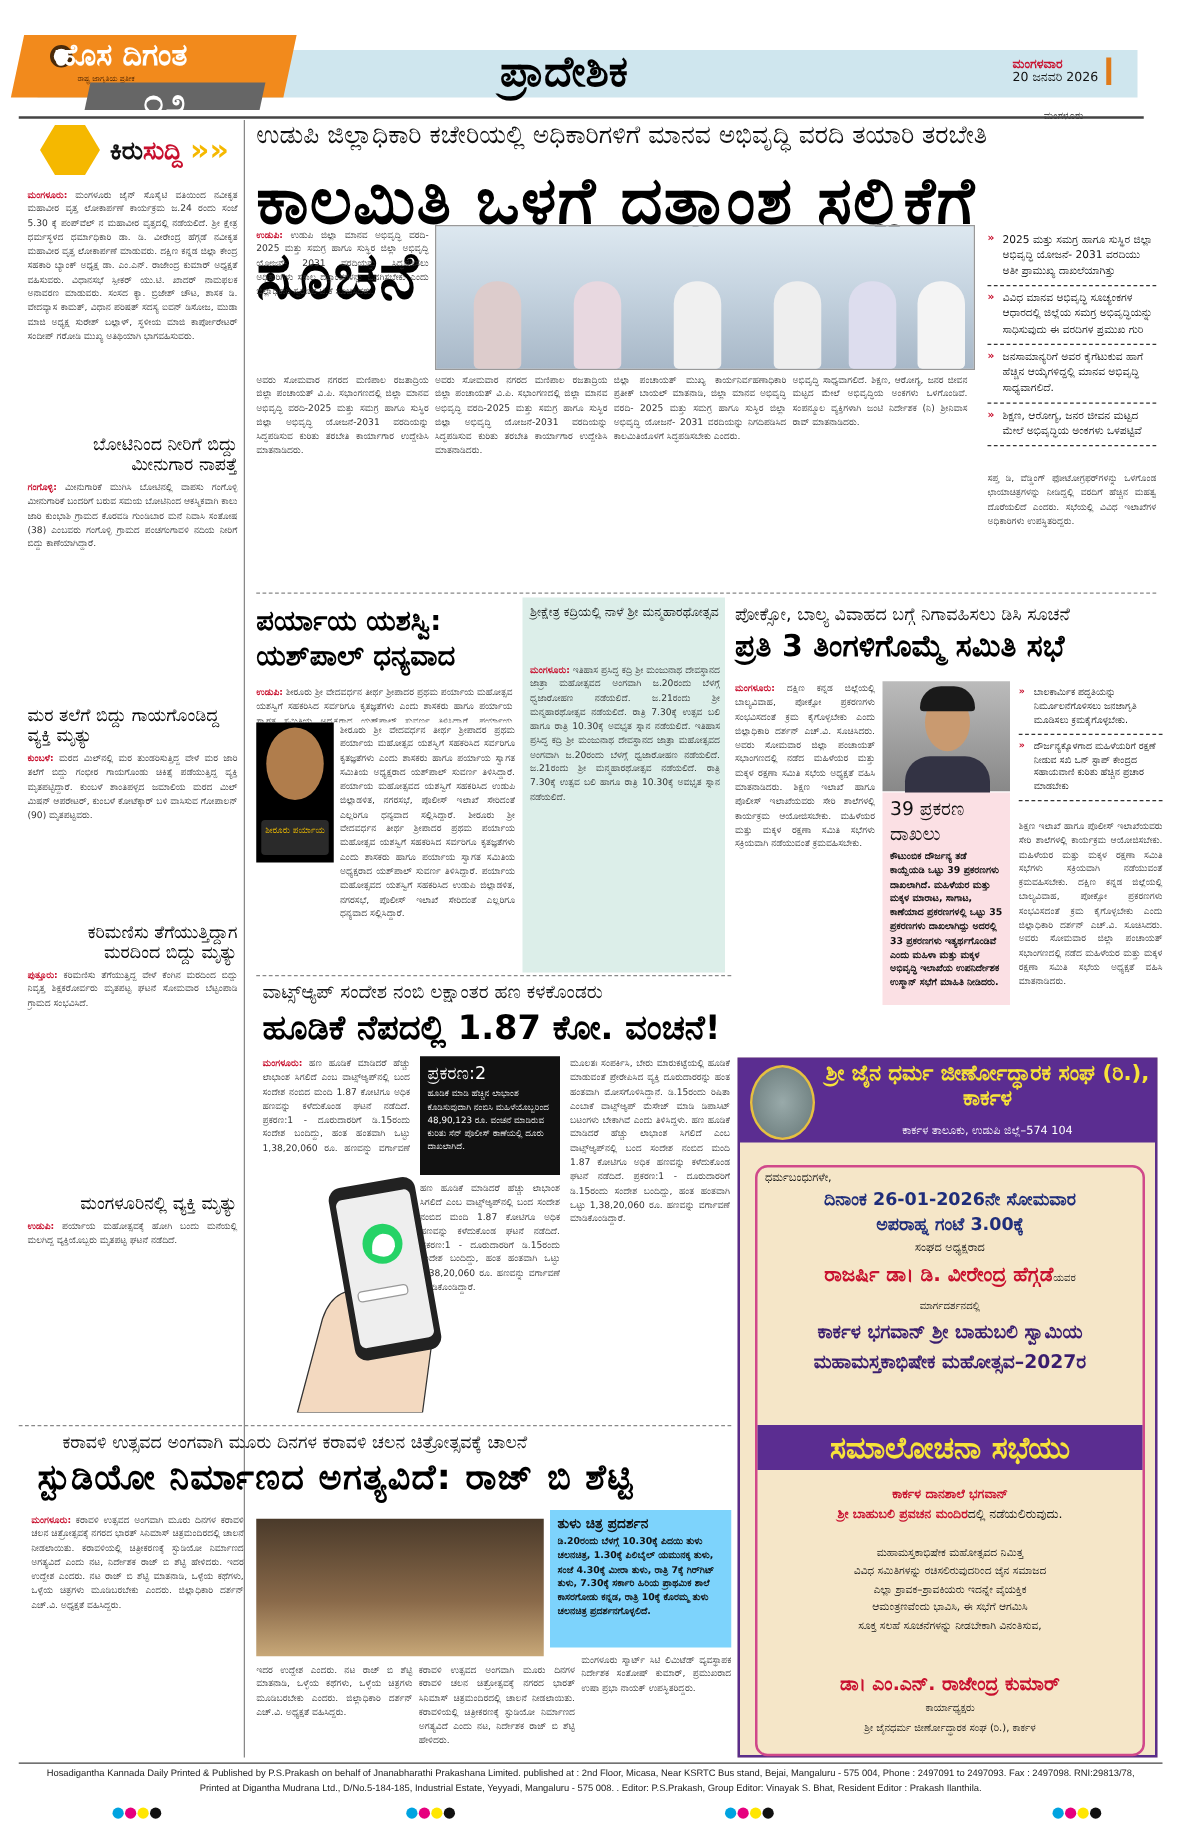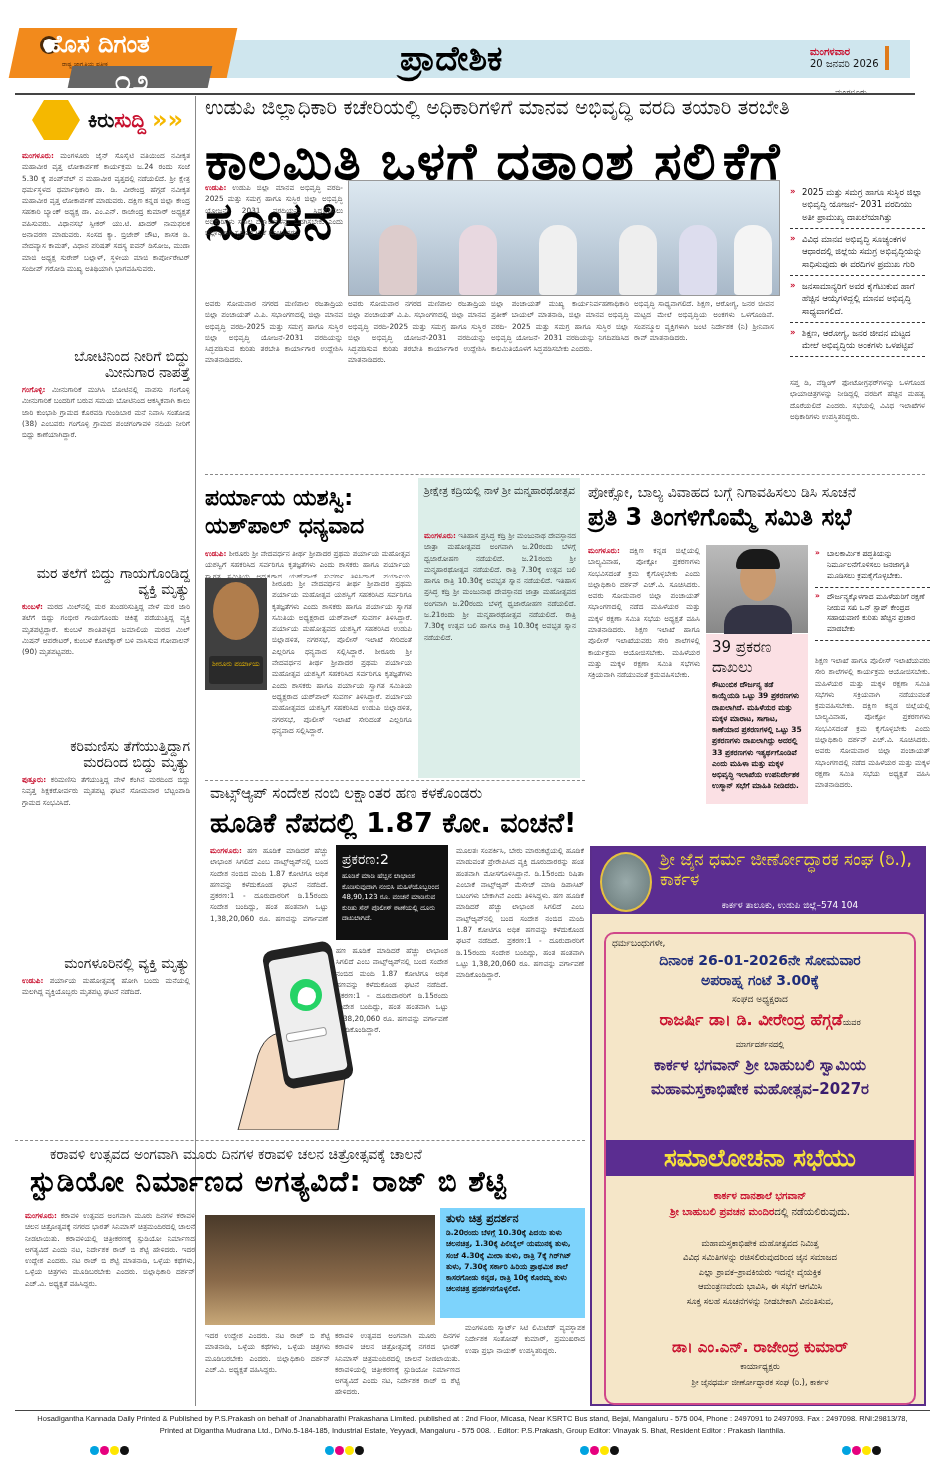--- a/index.html
+++ b/index.html
@@ -30,28 +30,28 @@
 .person{position:absolute;bottom:0;width:38px;height:70px;border-radius:18px 18px 4px 4px}
 .side-bullets{left:790px;top:182px;width:135px}
 .bullet-item{font-size:8.5px;line-height:1.45;padding:4px 0 5px 12px;border-bottom:1px dashed #333;position:relative}
 .bullet-item:before{content:"»";position:absolute;left:0;top:3px;color:#c8102e;font-weight:bold}
 .mantra-box{left:418px;top:478px;width:162px;height:300px;background:#dceee9}
 .pink-box{left:706px;top:634px;width:102px;height:170px;background:#fbe0e4}
 .portrait{left:706px;top:545px;width:102px;height:88px;background:linear-gradient(180deg,#bbb,#888)}
 .portrait-head{position:absolute;left:34px;top:10px;width:36px;height:46px;border-radius:50%;background:#c99a70}
 .portrait-hair{position:absolute;left:30px;top:4px;width:44px;height:20px;border-radius:22px 22px 4px 4px;background:#1a1a1a}
 .portrait-body{position:absolute;left:18px;top:60px;width:68px;height:30px;border-radius:20px 20px 0 0;background:#334}
-.yash-photo{left:205px;top:578px;width:62px;height:112px;background:#404040}
+.yash-photo{left:205px;top:578px;width:62px;height:112px;background:#000000}
 .yash-head{position:absolute;left:8px;top:4px;width:46px;height:58px;border-radius:50%;background:#b07d4c}
 .yash-badge{position:absolute;left:4px;top:78px;width:54px;height:28px;background:#2a2a2a;color:#f5c000;font-size:7px;text-align:center;padding-top:4px;border-radius:3px}
 .fraud-box{left:336px;top:845px;width:112px;height:95px;background:#111;color:#fff;padding:6px}
 .phone-illus{left:228px;top:925px;width:130px;height:205px}
 .ad-top{left:592px;top:848px;width:332px;height:66px;background:#5b2d91}
 .ad-statue{left:600px;top:852px;width:52px;height:60px;border-radius:50%;background:radial-gradient(#9aa,#677);border:2px solid #e6c040}
-.ad-title{left:660px;top:850px;color:#f7e23a;font-size:17px;font-weight:400;text-align:left;width:260px;line-height:1.15}
+.ad-title{left:660px;top:850px;color:#f7e23a;font-size:17px;font-weight:700;text-align:center;width:260px;line-height:1.15}
 .ad-addr{left:660px;top:900px;color:#fff;font-size:9px;width:260px;text-align:center}
 .ad-inner{left:604px;top:932px;width:312px;height:473px;border:2px solid #d0488a;border-radius:10px}
 .ad-text{text-align:center;width:312px;left:604px;font-family:"DejaVu Sans",sans-serif}
 .ad-band{left:606px;top:1140px;width:308px;height:36px;background:#5b2d91;color:#f7e23a;font-size:24px;font-weight:900;text-align:center;line-height:36px}
 .ad-wrap{left:590px;top:846px;width:336px;height:560px;background:#f5e6c8;border:2px solid #5a2d8a}
 .event-photo{left:205px;top:1215px;width:230px;height:110px;background:linear-gradient(180deg,#4a3a2a,#8a6a4a 60%,#c8a878)}
 .tulu-box{left:440px;top:1208px;width:145px;height:110px;background:#7dd3fc;padding:4px 6px}
 .footer-text{left:0;top:1413px;width:945px;font-size:7.5px;text-align:center;line-height:1.6;color:#222;font-family:"Liberation Sans",sans-serif}
 .footer-rule{left:15px;top:1410px;width:915px;height:1px;background:#444}
 .regmarks{top:1440px}
@@ -84,21 +84,21 @@
 <div class="abs" style="left:22px;top:146px;width:168px">
   <div class="body-text" style="margin-top:4px"><span class="dateline">ಮಂಗಳೂರು:</span> <span>ಮಂಗಳೂರು ಜೈನ್ ಸೊಸೈಟಿ ವತಿಯಿಂದ ನವೀಕೃತ ಮಹಾವೀರ ವೃತ್ತ ಲೋಕಾರ್ಪಣೆ ಕಾರ್ಯಕ್ರಮ ಜ.24 ರಂದು ಸಂಜೆ 5.30 ಕ್ಕೆ ಪಂಪ್‌ವೆಲ್ ನ ಮಹಾವೀರ ವೃತ್ತದಲ್ಲಿ ನಡೆಯಲಿದೆ. ಶ್ರೀ ಕ್ಷೇತ್ರ ಧರ್ಮಸ್ಥಳದ ಧರ್ಮಾಧಿಕಾರಿ ಡಾ. ಡಿ. ವೀರೇಂದ್ರ ಹೆಗ್ಗಡೆ ನವೀಕೃತ ಮಹಾವೀರ ವೃತ್ತ ಲೋಕಾರ್ಪಣೆ ಮಾಡುವರು. ದಕ್ಷಿಣ ಕನ್ನಡ ಜಿಲ್ಲಾ ಕೇಂದ್ರ ಸಹಕಾರಿ ಬ್ಯಾಂಕ್ ಅಧ್ಯಕ್ಷ ಡಾ. ಎಂ.ಎನ್. ರಾಜೇಂದ್ರ ಕುಮಾರ್ ಅಧ್ಯಕ್ಷತೆ ವಹಿಸುವರು. ವಿಧಾನಸಭೆ ಸ್ಪೀಕರ್ ಯು.ಟಿ. ಖಾದರ್ ನಾಮಫಲಕ ಅನಾವರಣ ಮಾಡುವರು. ಸಂಸದ ಕ್ಯಾ. ಬ್ರಿಜೇಶ್ ಚೌಟ, ಶಾಸಕ ಡಿ. ವೇದವ್ಯಾಸ ಕಾಮತ್, ವಿಧಾನ ಪರಿಷತ್ ಸದಸ್ಯ ಐವನ್ ಡಿಸೋಜ, ಮುಡಾ ಮಾಜಿ ಅಧ್ಯಕ್ಷ ಸುರೇಶ್ ಬಲ್ಲಾಳ್, ಸ್ಥಳೀಯ ಮಾಜಿ ಕಾರ್ಪೋರೇಟರ್ ಸಂದೀಪ್ ಗರೋಡಿ ಮುಖ್ಯ ಅತಿಥಿಯಾಗಿ ಭಾಗವಹಿಸುವರು.</span></div>
 </div>
 
 <div class="abs" style="left:22px;top:348px;width:168px">
   <div class="hd" style="font-size:14px;text-align:right;font-weight:normal">ಬೋಟಿನಿಂದ ನೀರಿಗೆ ಬಿದ್ದು ಮೀನುಗಾರ ನಾಪತ್ತೆ</div>
   <div class="body-text" style="margin-top:4px;height:160px;overflow:hidden"><span class="dateline">ಗಂಗೊಳ್ಳಿ:</span> <span>ಮೀನುಗಾರಿಕೆ ಮುಗಿಸಿ ಬೋಟಿನಲ್ಲಿ ವಾಪಸು ಗಂಗೊಳ್ಳಿ ಮೀನುಗಾರಿಕೆ ಬಂದರಿಗೆ ಬರುವ ಸಮಯ ಬೋಟಿನಿಂದ ಆಕಸ್ಮಿಕವಾಗಿ ಕಾಲು ಜಾರಿ ಕುಂಭಾಶಿ ಗ್ರಾಮದ ಕೊರವಡಿ ಗುಂಡಿಬಾರ ಮನೆ ನಿವಾಸಿ ಸಂತೋಷ (38) ಎಂಬವರು ಗಂಗೊಳ್ಳಿ ಗ್ರಾಮದ ಪಂಚಗಂಗಾವಳಿ ನದಿಯ ನೀರಿಗೆ ಬಿದ್ದು ಕಾಣೆಯಾಗಿದ್ದಾರೆ.</span></div>
 </div>
 
 <div class="abs" style="left:22px;top:565px;width:168px">
-  <div class="hd" style="font-size:14px;text-align:right;font-weight:normal">ಮರ ತಲೆಗೆ ಬಿದ್ದು ಗಾಯಗೊಂಡಿದ್ದ ವ್ಯಕ್ತಿ ಮೃತ್ಯು</div>
+  <div class="hd" style="font-size:14px;text-align:left;font-weight:normal">ಮರ ತಲೆಗೆ ಬಿದ್ದು ಗಾಯಗೊಂಡಿದ್ದ ವ್ಯಕ್ತಿ ಮೃತ್ಯು</div>
   <div class="body-text" style="margin-top:4px;height:135px;overflow:hidden"><span class="dateline">ಕುಂಬಳೆ:</span> <span>ಮರದ ಮಿಲ್‌ನಲ್ಲಿ ಮರ ತುಂಡರಿಸುತ್ತಿದ್ದ ವೇಳೆ ಮರ ಜಾರಿ ತಲೆಗೆ ಬಿದ್ದು ಗಂಭೀರ ಗಾಯಗೊಂಡು ಚಿಕಿತ್ಸೆ ಪಡೆಯುತ್ತಿದ್ದ ವ್ಯಕ್ತಿ ಮೃತಪಟ್ಟಿದ್ದಾರೆ. ಕುಂಬಳೆ ಶಾಂತಿಪಳ್ಳದ ಜಮಾಲಿಯ ಮರದ ಮಿಲ್ ಮಿಷನ್ ಆಪರೇಟರ್, ಕುಂಬಳೆ ಕೋಟೆಕ್ಕಾರ್ ಬಳಿ ವಾಸಿಸುವ ಗೋಪಾಲನ್ (90) ಮೃತಪಟ್ಟವರು.</span></div>
 </div>
 
 <div class="abs" style="left:22px;top:738px;width:168px">
   <div class="hd" style="font-size:14px;text-align:right;font-weight:normal">ಕರಿಮಣಿಸು ತೆಗೆಯುತ್ತಿದ್ದಾಗ ಮರದಿಂದ ಬಿದ್ದು ಮೃತ್ಯು</div>
   <div class="body-text" style="margin-top:4px;height:165px;overflow:hidden"><span class="dateline">ಪುತ್ತೂರು:</span> <span>ಕರಿಮಣಿಸು ತೆಗೆಯುತ್ತಿದ್ದ ವೇಳೆ ಕೆಂಗಿನ ಮರದಿಂದ ಬಿದ್ದು ನಿವೃತ್ತ ಶಿಕ್ಷಕರೋರ್ವರು ಮೃತಪಟ್ಟ ಘಟನೆ ಸೋಮವಾರ ಬೆಟ್ಟಂಪಾಡಿ ಗ್ರಾಮದ ಸಂಭವಿಸಿದೆ.</span></div>
 </div>
 
 <div class="abs" style="left:22px;top:955px;width:168px">
   <div class="hd" style="font-size:14px;text-align:right;font-weight:normal">ಮಂಗಳೂರಿನಲ್ಲಿ ವ್ಯಕ್ತಿ ಮೃತ್ಯು</div>

